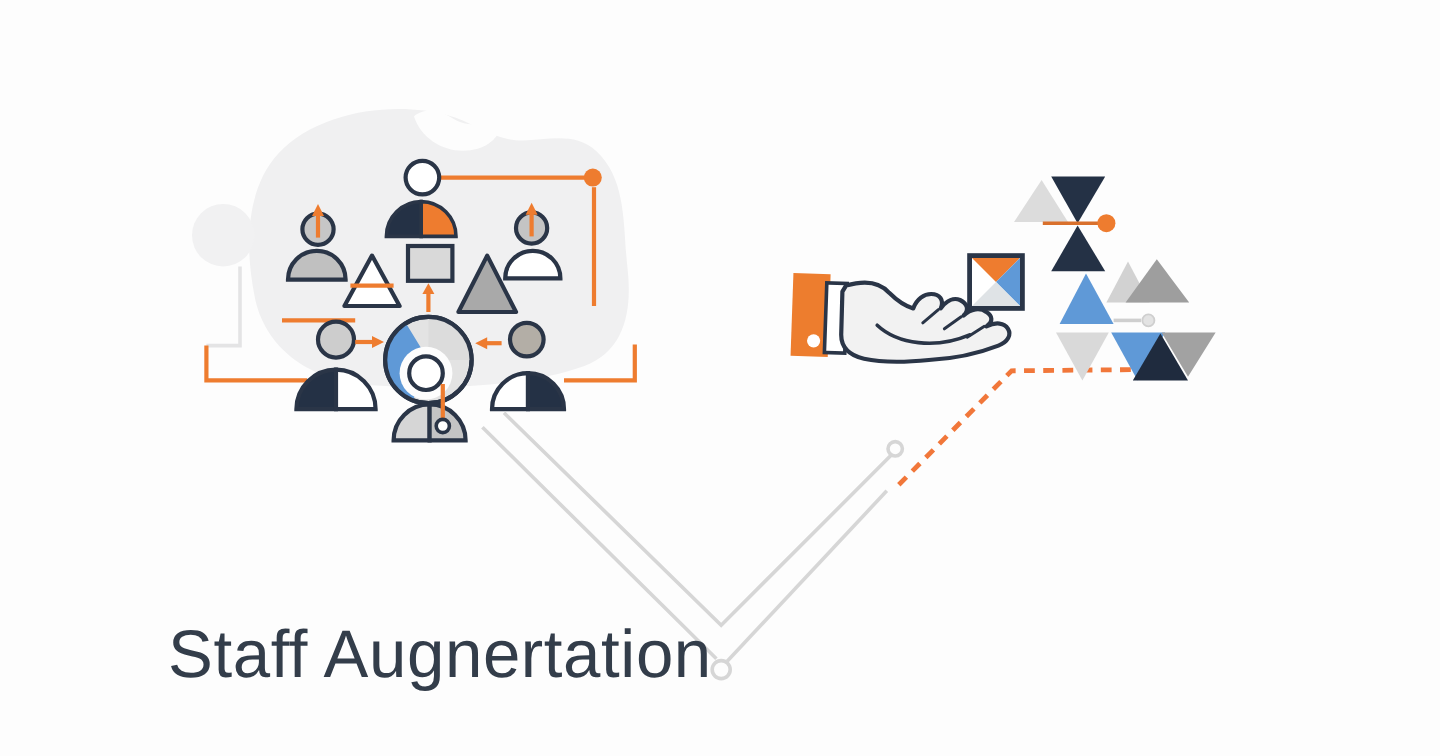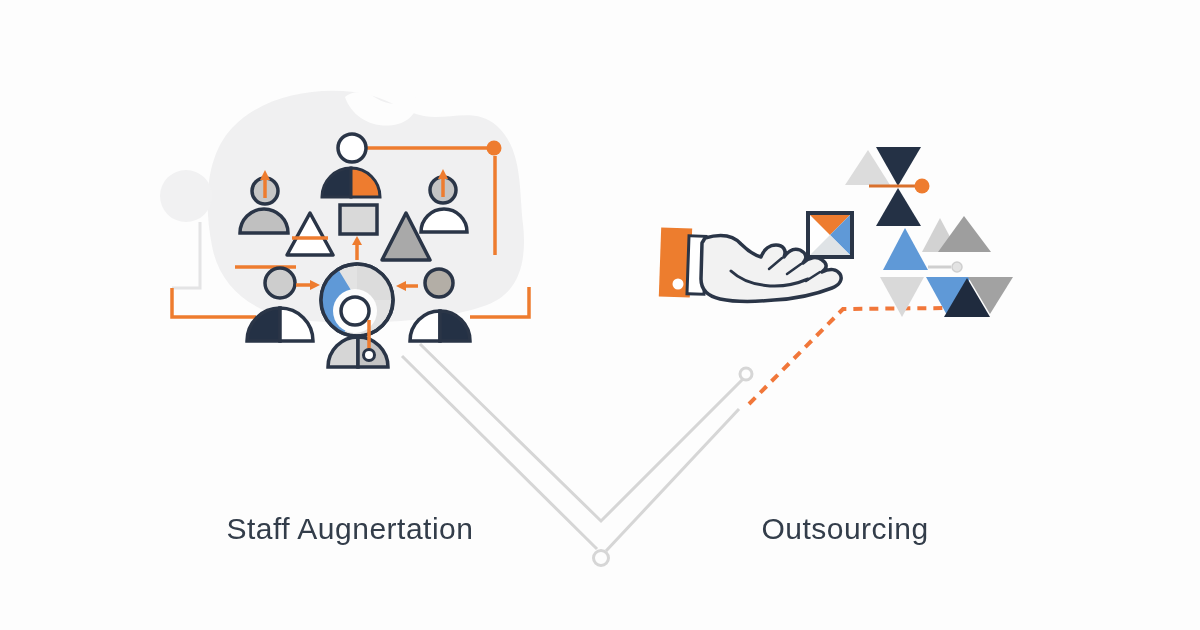--- a/index.html
+++ b/index.html
@@ -6,21 +6,21 @@
   body{
     width:1200px;height:630px;overflow:hidden;position:relative;
     background:#fdfdfd;
     font-family:"Liberation Sans", sans-serif;
   }
   .canvas{position:absolute;inset:0;width:1200px;height:630px;}
   svg{position:absolute;left:0;top:0;}
   .label{
     position:absolute;
     top:512px;
-    font-size:30px;
+    font-size:56px;
     font-weight:500;
     color:#333d4a;
     letter-spacing:0.5px;
     text-align:center;
     white-space:nowrap;
   }
   .label-left{left:140px;width:420px;}
   .label-right{left:655px;width:380px;}
 </style>
 </head>
@@ -172,15 +172,14 @@
     </g>
     <polygon points="880,277 924,277 902,317" fill="#d9d9d9"></polygon>
     <polygon points="926,277 971,277 948,317" fill="#5f99d7"></polygon>
     <polygon points="968,277 1013,277 990,314" fill="#a2a2a2"></polygon>
     <polygon points="967,278 990,317 944,317" fill="#1f2b3e"></polygon>
   </g>
 </svg>
 
   <div class="label label-left">Staff Augnertation</div>
 
-  <div class="label label-right">Outsourcing</div>
 
 </div>
 
 </body></html>

